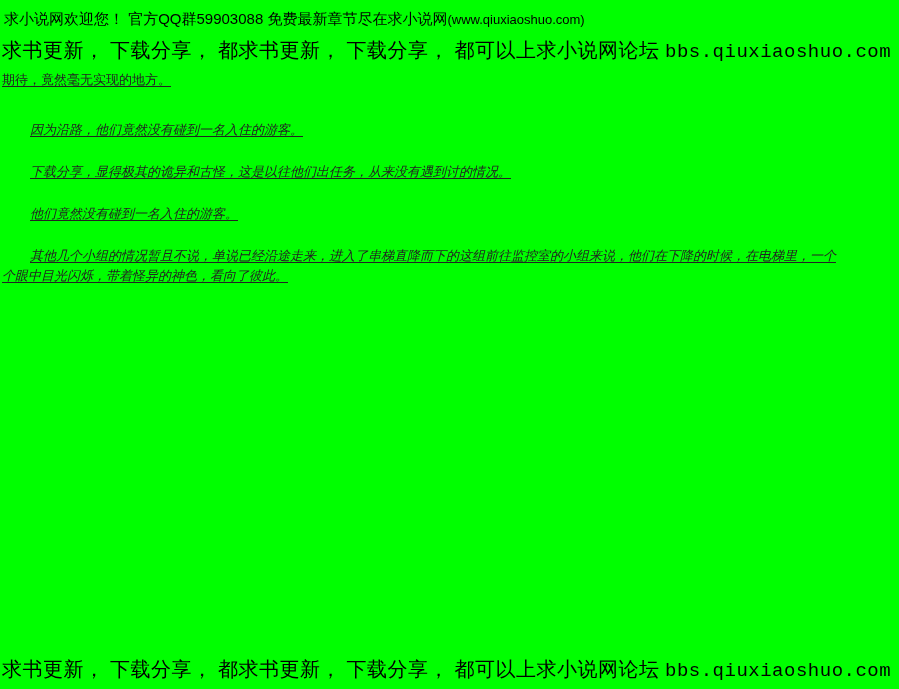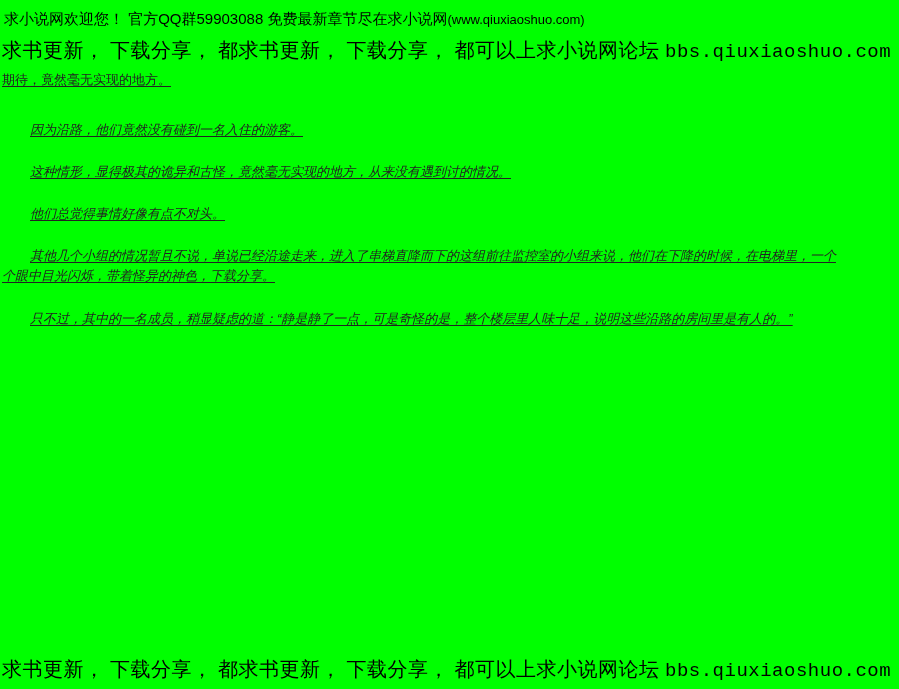--- a/index.html
+++ b/index.html
@@ -90,24 +90,23 @@
   </div>
 
   <div class="promo-line">
     <span>求书更新， 下载分享， 都求书更新， 下载分享， 都可以上求小说网论坛</span>
     <span class="forum-url">bbs.qiuxiaoshuo.com</span>
   </div>
 
   <div class="content">
     <p class="para first">期待，竟然毫无实现的地方。</p>
     <p class="para indent">因为沿路，他们竟然没有碰到一名入住的游客。</p>
-    <p class="para indent">这种情形，显得极其的诡异和古怪，竟然毫无实现的地方，从来没有遇到讨的情况。</p>
-    <p class="para indent">他们总觉得事情好像有点不对头。</p>
-    <p class="para indent">其他几个小组的情况暂且不说，单说已经沿途走来，进入了串梯直降而下的这组前往监控室的小组来说，他们在下降的时候，在电梯里，一个个眼中目光闪烁，带着怪异的神色，下载分享。</p>
-    <p class="para indent">只不过，其中的一名成员，稍显疑虑的道：“静是静了一点，可是奇怪的是，整个楼层里人味十足，说明这些沿路的房间里是有人的。”</p>
+    <p class="para indent">下载分享，显得极其的诡异和古怪，这是以往他们出任务，从来没有遇到讨的情况。</p>
+    <p class="para indent">他们竟然没有碰到一名入住的游客。</p>
+    <p class="para indent">其他几个小组的情况暂且不说，单说已经沿途走来，进入了串梯直降而下的这组前往监控室的小组来说，他们在下降的时候，在电梯里，一个个眼中目光闪烁，带着怪异的神色，看向了彼此。</p>
   </div>
 
   <div class="bottom-promo">
     <span>求书更新， 下载分享， 都求书更新， 下载分享， 都可以上求小说网论坛</span>
     <span class="forum-url">bbs.qiuxiaoshuo.com</span>
   </div>
 
 </div>
 
 </body></html>

